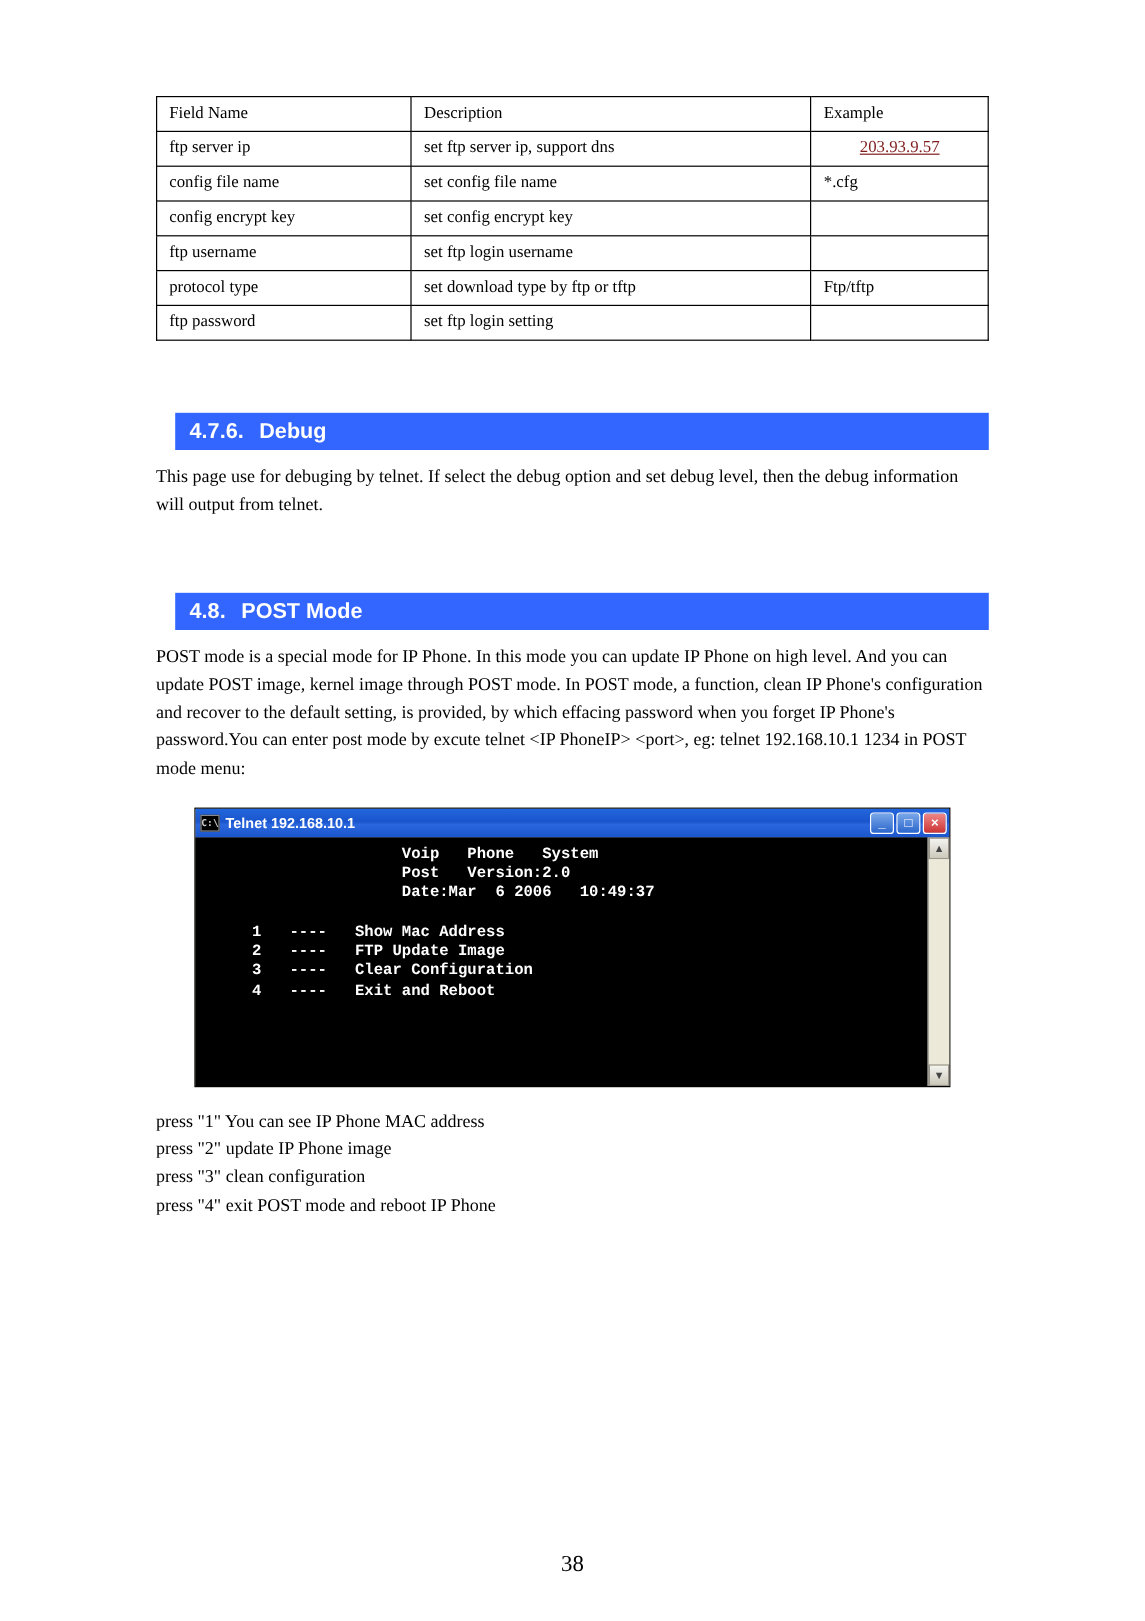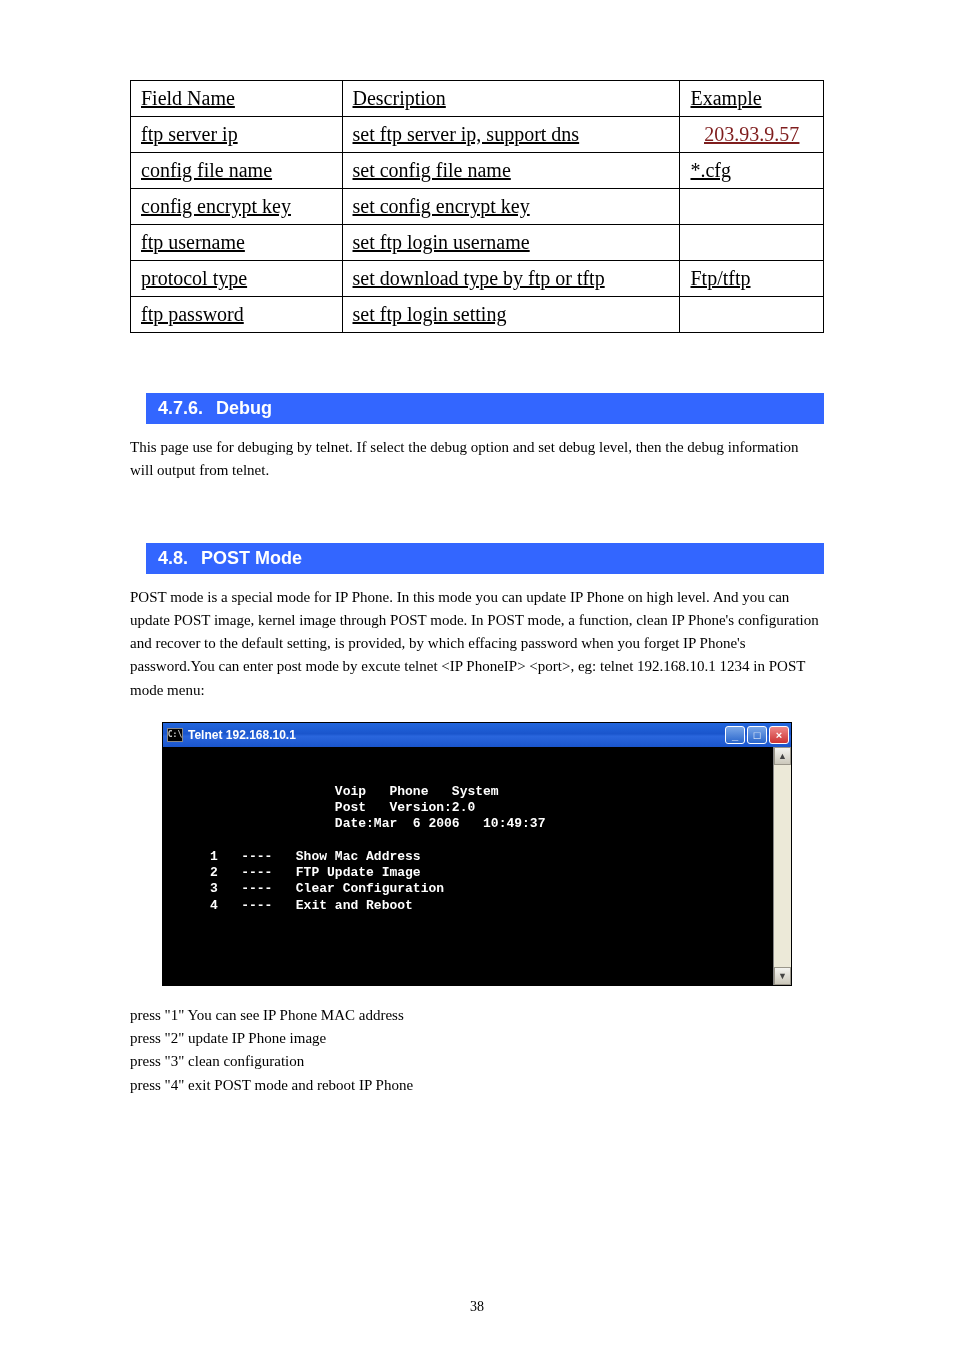--- a/index.html
+++ b/index.html
@@ -10,22 +10,21 @@
       height: 1351px;
       position: relative;
       color: #000;
     }
     .content {
       padding: 80px 130px 0 130px;
     }
     table.data-table {
       width: 100%;
       border-collapse: collapse;
-      font-size: 20px;
-      text-decoration: underline;
+      font-size: 14px;
     }
     table.data-table th, table.data-table td {
       border: 1px solid #000;
       padding: 6px 10px;
       text-align: left;
       vertical-align: top;
     }
     table.data-table th {
       font-weight: normal;
     }
@@ -113,21 +112,20 @@
       flex: 1;
       background: #000;
       color: #fff;
       font-family: "Courier New", monospace;
       font-size: 13px;
       line-height: 1.25;
       font-weight: bold;
       padding: 6px 8px 6px 8px;
       min-height: 200px;
       white-space: pre;
-      margin-top: 31px;
     }
     .scrollbar {
       width: 18px;
       background: #ece9d8;
       display: flex;
       flex-direction: column;
       border-left: 1px solid #888;
     }
     .sb-btn {
       height: 18px;
@@ -233,13 +231,13 @@
     </div>
   </div>
 
   <p class="body-text" style="white-space:pre-line; margin-top:18px;">press "1" You can see IP Phone MAC address
 press "2" update IP Phone image
 press "3" clean configuration
 press "4" exit POST mode and reboot IP Phone</p>
 
 </div>
 
-<div style="position:absolute; bottom:36px; width:100%; text-align:center; font-size:14px;">38</div>
+<div style="position:absolute; bottom:36px; width:100%; text-align:center; font-size:19px;">38</div>
 
 </body></html>

